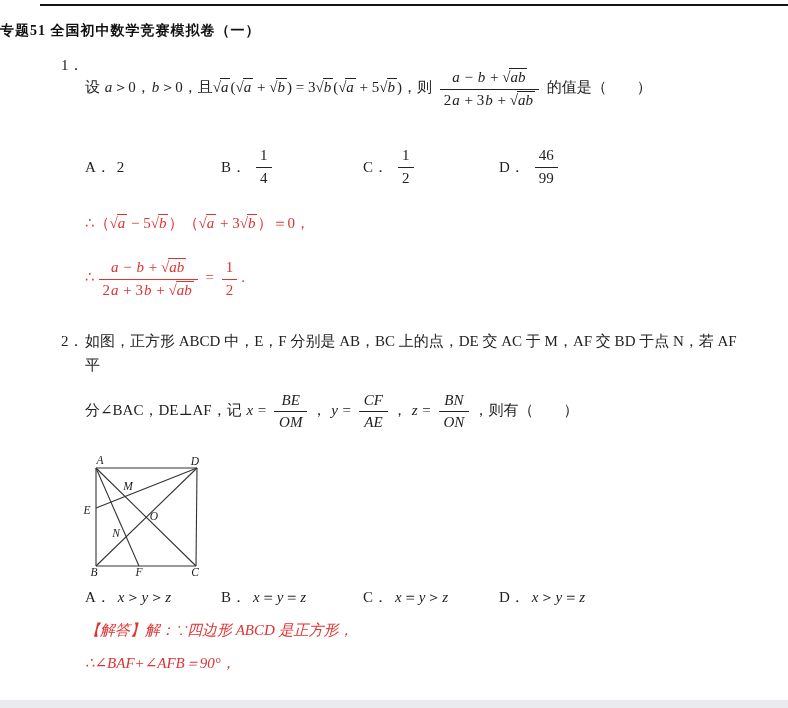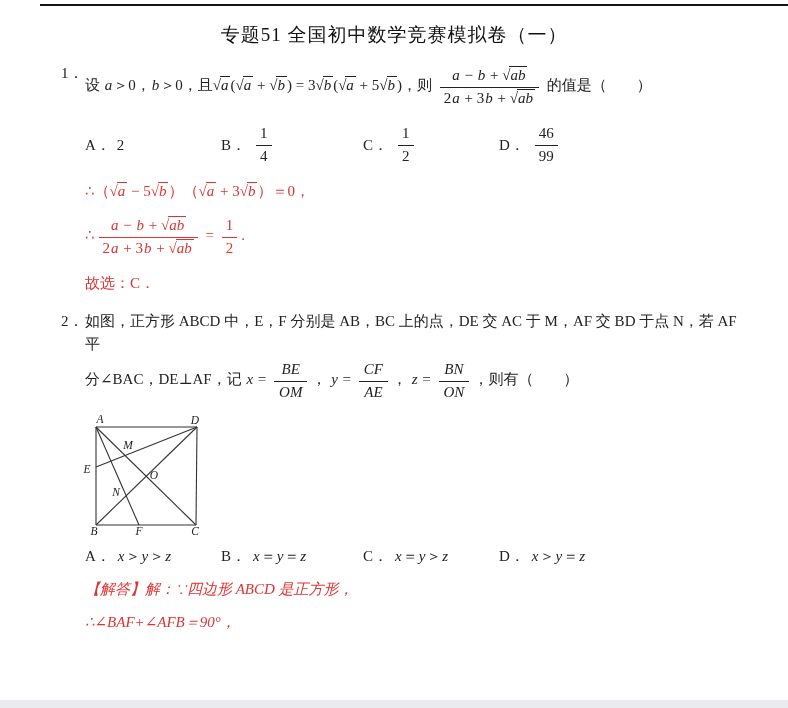--- a/index.html
+++ b/index.html
@@ -11,23 +11,23 @@
     font-family:"Liberation Serif","DejaVu Serif",serif;
     color:#222222;
     font-size:15px;
   }
   .top-rule{
     position:absolute;left:40px;right:0;top:4px;
     border-top:2px solid #151515;
   }
   .title{
     margin:22px 0 0 0;
-    text-align:center;
-    font-size:19px;
-    font-weight:normal;
+    text-align:left;
+    font-size:14px;
+    font-weight:bold;
     color:#111111;
     letter-spacing:1px;
   }
   .q-stem{
     position:relative;
     margin:14px 50px 0 85px;
     line-height:1.55;
   }
   .qnum{position:absolute;left:-24px;top:0;}
   .opts{
@@ -43,21 +43,21 @@
   .sol-line{margin-top:11px;line-height:1.35;color:var(--accent-red,#e03232);}
   .sol2 .sol-line{margin-top:13px;font-style:italic;}
   
   .mt{white-space:pre-wrap;}
   .mv{font-style:italic;padding:0 1px;}
   .msq{white-space:nowrap;}
   .msq .rs{display:inline-block;}
   .msq .ro{border-top:1px solid currentColor;font-style:italic;padding:0 2px 0 1px;margin-left:-1px;}
   .mfrac{
     display:inline-block;vertical-align:middle;
-    text-align:center;margin:4px 4px;line-height:1.3;
+    text-align:center;margin:14px 4px;line-height:1.3;
   }
   .mfrac .fn{display:block;border-bottom:1px solid currentColor;padding:0 4px 1px;}
   .mfrac .fd{display:block;padding:1px 4px 0;}
   
   .figure-wrap{margin:6px 0 0 80px;}
   .figure-wrap svg{display:block;}
   .fig-line{stroke:#333333;stroke-width:1.1;fill:none;}
   .fig-label{
     font-family:"Liberation Serif","DejaVu Serif",serif;
     font-style:italic;font-size:11.5px;fill:#1d1d1d;
@@ -98,21 +98,20 @@
       </span>
       <span class="opt">
         <span class="opt-label">D．</span>
         <span><span class="mfrac"><span class="fn"><span class="mt">46</span></span><span class="fd"><span class="mt">99</span></span></span></span>
       </span>
     </div>
 
     <div class="sol">
       <div class="sol-line"><span class="mt">∴（</span><span class="msq"><span class="rs">√</span><span class="ro">a</span></span><span class="mt"> − 5</span><span class="msq"><span class="rs">√</span><span class="ro">b</span></span><span class="mt">）（</span><span class="msq"><span class="rs">√</span><span class="ro">a</span></span><span class="mt"> + 3</span><span class="msq"><span class="rs">√</span><span class="ro">b</span></span><span class="mt">）＝0，</span></div>
       <div class="sol-line"><span class="mt">∴</span><span class="mfrac"><span class="fn"><span class="mv">a</span><span class="mt"> − </span><span class="mv">b</span><span class="mt"> + </span><span class="msq"><span class="rs">√</span><span class="ro">ab</span></span></span><span class="fd"><span class="mt">2</span><span class="mv">a</span><span class="mt"> + 3</span><span class="mv">b</span><span class="mt"> + </span><span class="msq"><span class="rs">√</span><span class="ro">ab</span></span></span></span><span class="mt"> = </span><span class="mfrac"><span class="fn"><span class="mt">1</span></span><span class="fd"><span class="mt">2</span></span></span><span class="mt">.</span></div>
-      <div class="sol-line"><span class="mt">故选：C．</span></div>
     </div>
   </section>
 
   <section>
     <div class="q-stem" style="margin-top:16px;">
       <span class="qnum">2．</span>
       <span>如图，正方形 ABCD 中，E，F 分别是 AB，BC 上的点，DE 交 AC 于 M，AF 交 BD 于点 N，若 AF 平</span>
       <div><span class="mt">分∠BAC，DE⊥AF，记 </span><span class="mv">x</span><span class="mt"> = </span><span class="mfrac"><span class="fn"><span class="mv">BE</span></span><span class="fd"><span class="mv">OM</span></span></span><span class="mt">， </span><span class="mv">y</span><span class="mt"> = </span><span class="mfrac"><span class="fn"><span class="mv">CF</span></span><span class="fd"><span class="mv">AE</span></span></span><span class="mt">， </span><span class="mv">z</span><span class="mt"> = </span><span class="mfrac"><span class="fn"><span class="mv">BN</span></span><span class="fd"><span class="mv">ON</span></span></span><span class="mt">，则有（　　）</span></div>
     </div>
 

